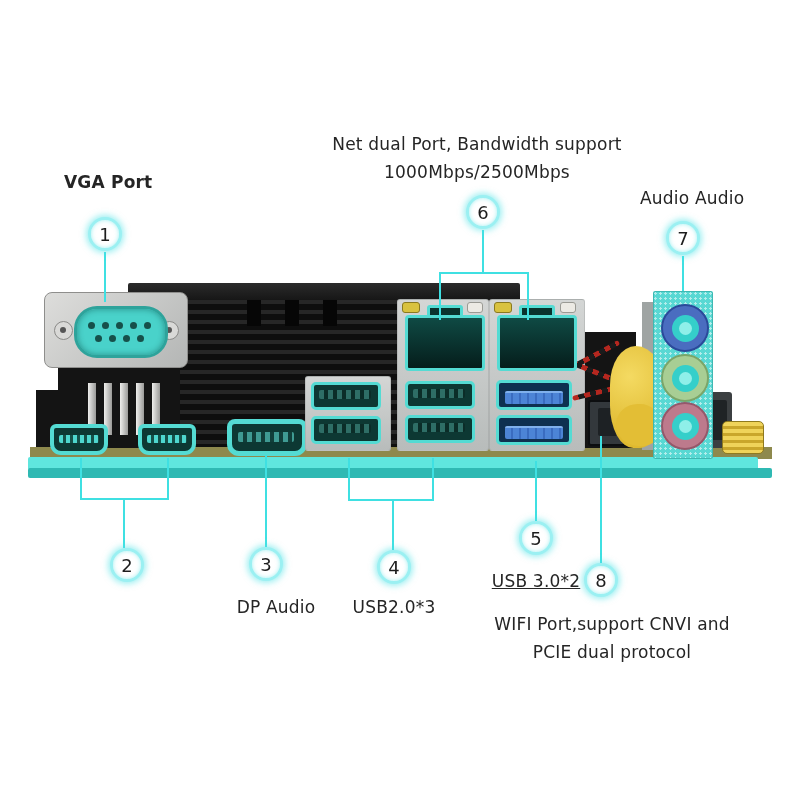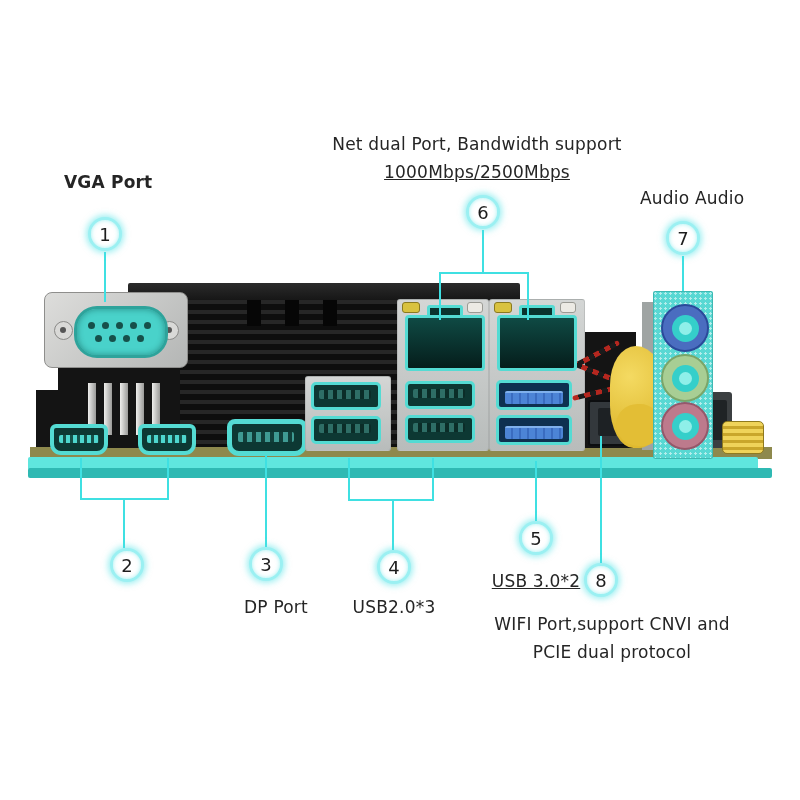--- a/index.html
+++ b/index.html
@@ -24,24 +24,24 @@
   .jack .mid{width:27px;height:27px;border-radius:50%;background:#35cfca;display:flex;align-items:center;justify-content:center;}
   .jack .hole{width:13px;height:13px;border-radius:50%;background:#8fefe9;}
   .led{position:absolute;height:9px;border-radius:3px;z-index:4;}
 </style>
 </head>
 <body>
 
 <div id="canvas" style="--accent: #3FE0E2; --ring: #9BF0F2; --teal: #54DBD3;">
 
   <div class="lbl center" style="left:332px;top:134px;width:290px;">Net dual Port, Bandwidth support</div>
-  <div class="lbl center" style="left:332px;top:162px;width:290px;text-decoration:underline;">1000Mbps/2500Mbps</div>
+  <div class="lbl center" style="left:332px;top:162px;width:290px;">1000Mbps/2500Mbps</div>
   <div class="lbl" style="left:64px;top:172px;font-weight:bold;">VGA Port</div>
   <div class="lbl" style="left:640px;top:188px;">Audio Audio</div>
-  <div class="lbl center" style="left:221px;top:597px;width:110px;">DP Port</div>
+  <div class="lbl center" style="left:221px;top:597px;width:110px;">DP Audio</div>
   <div class="lbl center" style="left:334px;top:597px;width:120px;">USB2.0*3</div>
   <div class="lbl center" style="left:478px;top:571px;width:116px;text-decoration:underline;">USB 3.0*2</div>
   <div class="lbl center" style="left:487px;top:642px;width:250px;">PCIE dual protocol</div>
   <div class="lbl center" style="left:487px;top:614px;width:250px;">WIFI Port,support CNVI and</div>
 
   <div class="co" style="left:88px;top:217px;">1</div>
   <div class="co" style="left:110px;top:548px;">2</div>
   <div class="co" style="left:249px;top:547px;">3</div>
   <div class="co" style="left:377px;top:550px;">4</div>
   <div class="co" style="left:519px;top:521px;">5</div>

